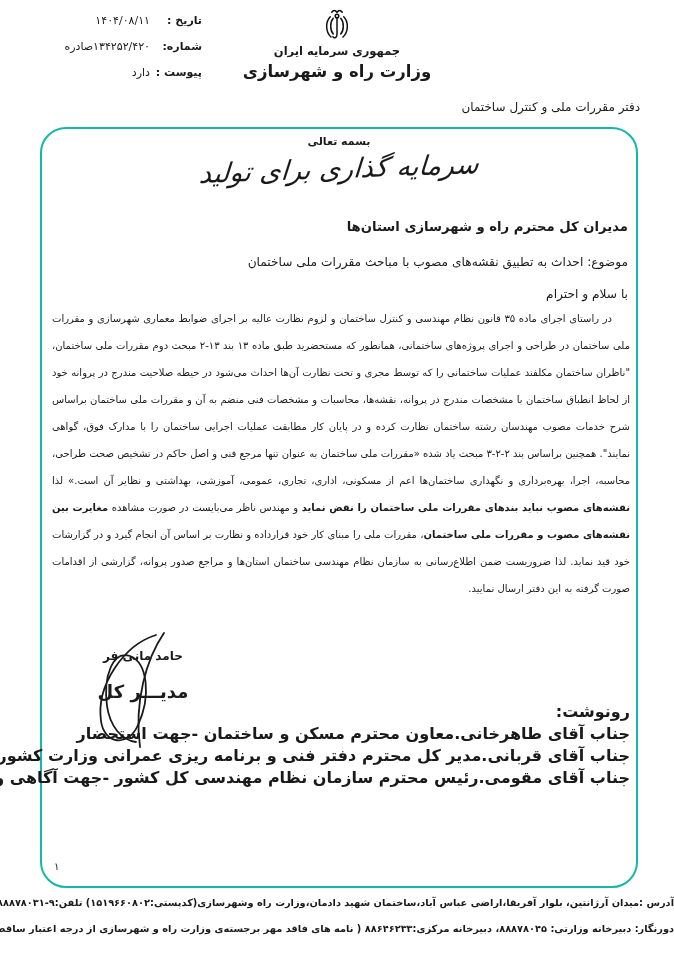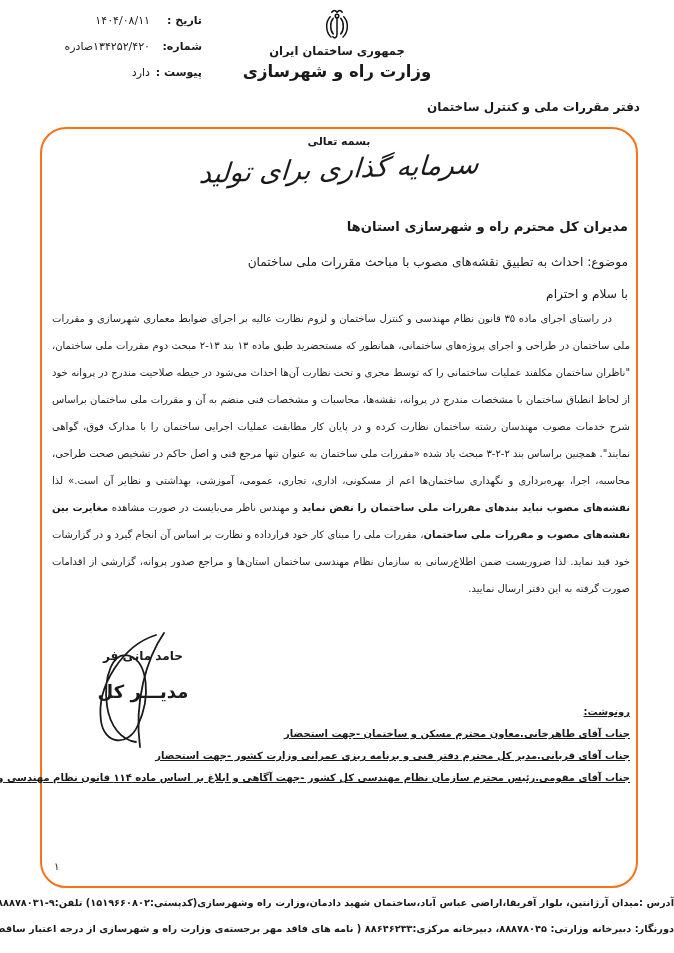--- a/index.html
+++ b/index.html
@@ -5,29 +5,29 @@
   html,body{margin:0;padding:0;background:#ffffff;}
   .page{
     position:relative;width:674px;height:953px;background:#fff;overflow:hidden;
     font-family:"DejaVu Sans",sans-serif;color:#1a1a1a;direction:rtl;
   }
   
   .emblem{position:absolute;top:7px;left:50%;transform:translateX(-50%);width:30px;height:36px;}
   .emblem svg{width:100%;height:100%;}
   .country{position:absolute;top:44px;left:0;right:0;text-align:center;font-size:11.5px;font-weight:bold;}
   .ministry{position:absolute;top:62px;left:0;right:0;text-align:center;font-size:16.5px;font-weight:bold;}
-  .office{position:absolute;top:100px;right:34px;font-size:12px;font-weight:bold;}
+  .office{position:absolute;top:100px;right:34px;font-size:12px;font-weight:normal;}
   .meta{position:absolute;top:14px;left:18px;width:184px;font-size:11px;}
   .meta-row{display:flex;direction:rtl;margin-bottom:13px;}
   .meta-label{width:52px;font-weight:bold;white-space:nowrap;}
   .meta-value{flex:1;text-align:right;white-space:nowrap;}
   
   .frame{
     position:absolute;left:40px;top:127px;width:594px;height:757px;
-    border:2px solid #f97316;border-radius:26px;
+    border:2px solid #14b8a6;border-radius:26px;
   }
   .besmele{position:absolute;top:6px;left:0;right:0;text-align:center;font-size:11px;font-weight:bold;}
   .slogan{
     position:absolute;top:24px;left:0;right:0;text-align:center;
     font-size:27px;font-style:italic;transform:rotate(-2deg) skewX(-6deg);
     font-family:"DejaVu Sans",sans-serif;
   }
   .recipient{position:absolute;top:90px;right:8px;font-size:13.2px;font-weight:bold;}
   .subject{position:absolute;top:126px;right:8px;font-size:12.2px;}
   .salutation{position:absolute;top:158px;right:8px;font-size:12.2px;}
@@ -35,21 +35,21 @@
     position:absolute;top:176px;right:6px;left:10px;
     font-size:10px;line-height:27px;text-align:justify;text-indent:18px;
   }
   .body-text .b{font-weight:bold;}
   
   .sig{position:absolute;top:520px;left:46px;width:110px;text-align:center;}
   .sig-name{font-size:12px;font-weight:bold;white-space:nowrap;}
   .sig-title{font-size:18px;font-weight:bold;margin-top:18px;white-space:nowrap;}
   .sig-scribble{position:absolute;top:498px;left:34px;width:120px;height:138px;pointer-events:none;}
   
-  .cc{position:absolute;top:572px;right:6px;left:8px;font-size:10px;font-weight:bold;line-height:22px;text-decoration:underline;}
+  .cc{position:absolute;top:572px;right:6px;left:8px;font-size:16px;font-weight:bold;line-height:22px;}
   .cc-title{margin-bottom:0;}
   .cc-line{white-space:nowrap;}
   .pagenum{position:absolute;bottom:14px;left:12px;font-size:10px;}
   
   .footer{position:absolute;top:890px;left:0;right:0;text-align:center;font-size:9.8px;font-weight:bold;line-height:26px;}
   .footer div{white-space:nowrap;}
 </style>
 </head>
 <body>
 
@@ -59,21 +59,21 @@
     <svg viewBox="0 0 40 48" xmlns="http://www.w3.org/2000/svg" fill="none" stroke="#111" stroke-width="2" stroke-linecap="round">
       <path d="M13 7 q3.5 -5 7 0 q3.5 -5 7 0"></path>
       <circle cx="20" cy="12" r="2.4"></circle>
       <path d="M20 15 C20 23 20 30 20 36 C20 41 16.5 42.5 14.5 39.5"></path>
       <path d="M15 15 C10.5 20 10.5 31 15 36"></path>
       <path d="M11 13 C4.5 19.5 4.5 33 12 40"></path>
       <path d="M25 15 C29.5 20 29.5 31 25 36"></path>
       <path d="M29 13 C35.5 19.5 35.5 33 28 40"></path>
     </svg>
   </div>
-  <div class="country">جمهوری ساختمان ایران</div>
+  <div class="country">جمهوری سرمایه ایران</div>
   <div class="ministry">وزارت راه و شهرسازی</div>
   <div class="office">دفتر مقررات ملی و کنترل ساختمان</div>
   <div class="meta">
       <div class="meta-row">
         <span class="meta-label">تاریخ :</span>
         <span class="meta-value">۱۴۰۴/۰۸/۱۱</span>
       </div>
       <div class="meta-row">
         <span class="meta-label">شماره:</span>
         <span class="meta-value">۱۳۴۲۵۲/۴۲۰صادره</span>

